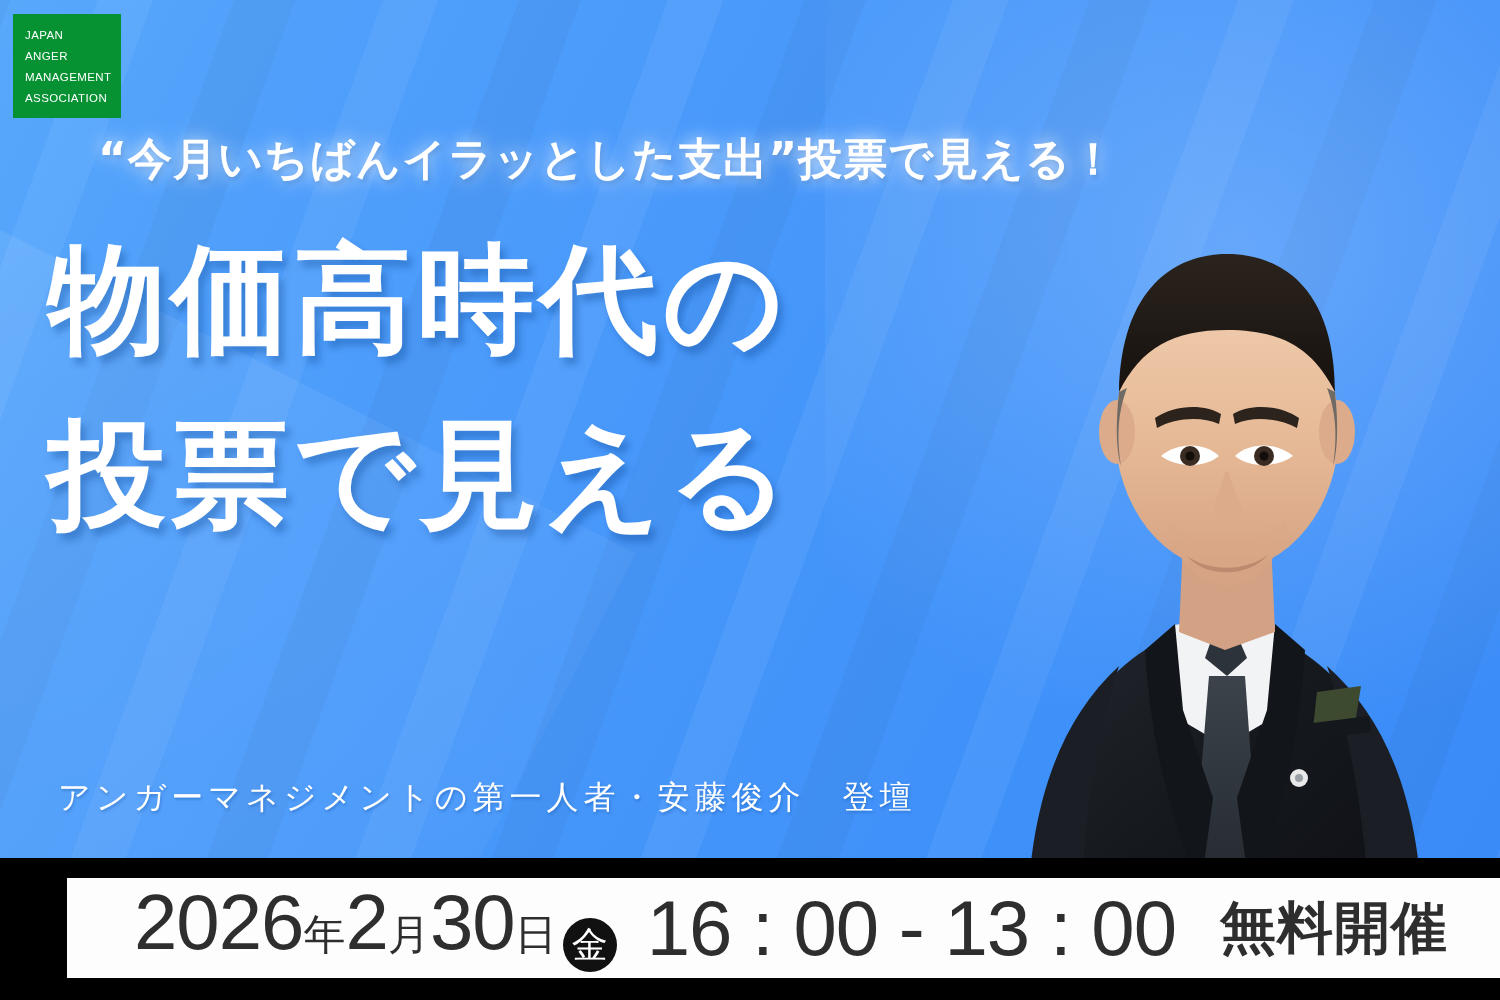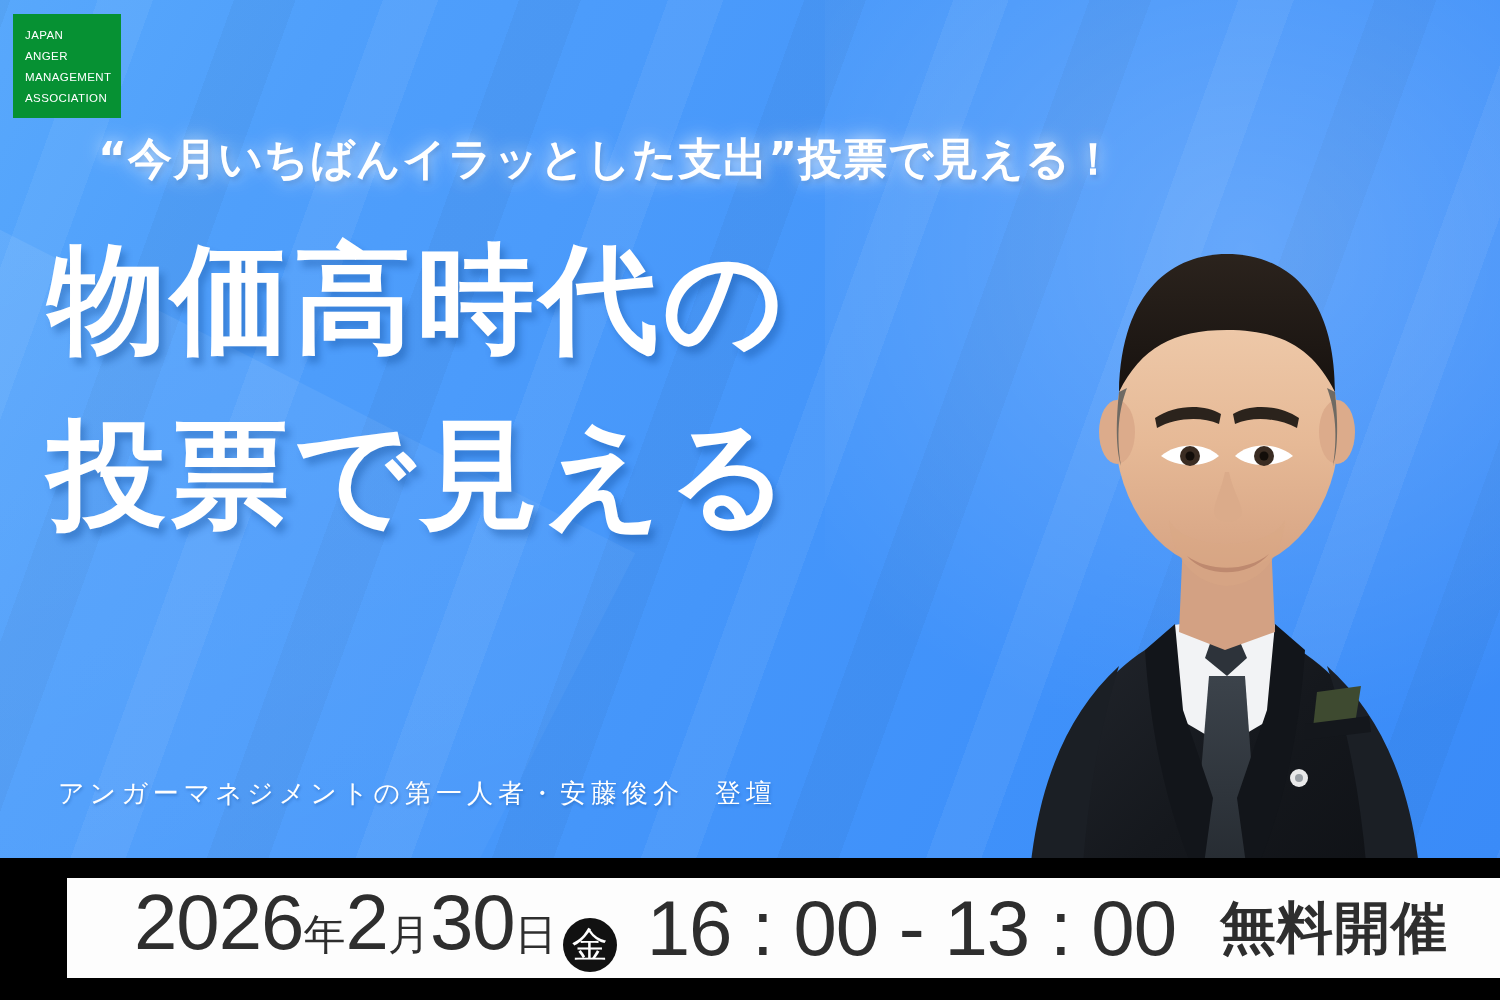--- a/index.html
+++ b/index.html
@@ -142,21 +142,21 @@
     white-space: nowrap;
     text-shadow: 5px 7px 7px rgba(0,55,130,0.30);
   }
 
   .speaker {
     position: absolute;
     left: 58px;
     top: 776px;
     color: #ffffff;
     font-family: "DejaVu Sans", "Liberation Sans", sans-serif;
-    font-size: 26px;
+    font-size: 32px;
     font-weight: 500;
     letter-spacing: 5px;
     white-space: nowrap;
     text-shadow: 1px 2px 3px rgba(0,55,130,0.30);
   }
 
   
   .portrait {
     position: absolute;
     right: 20px;

